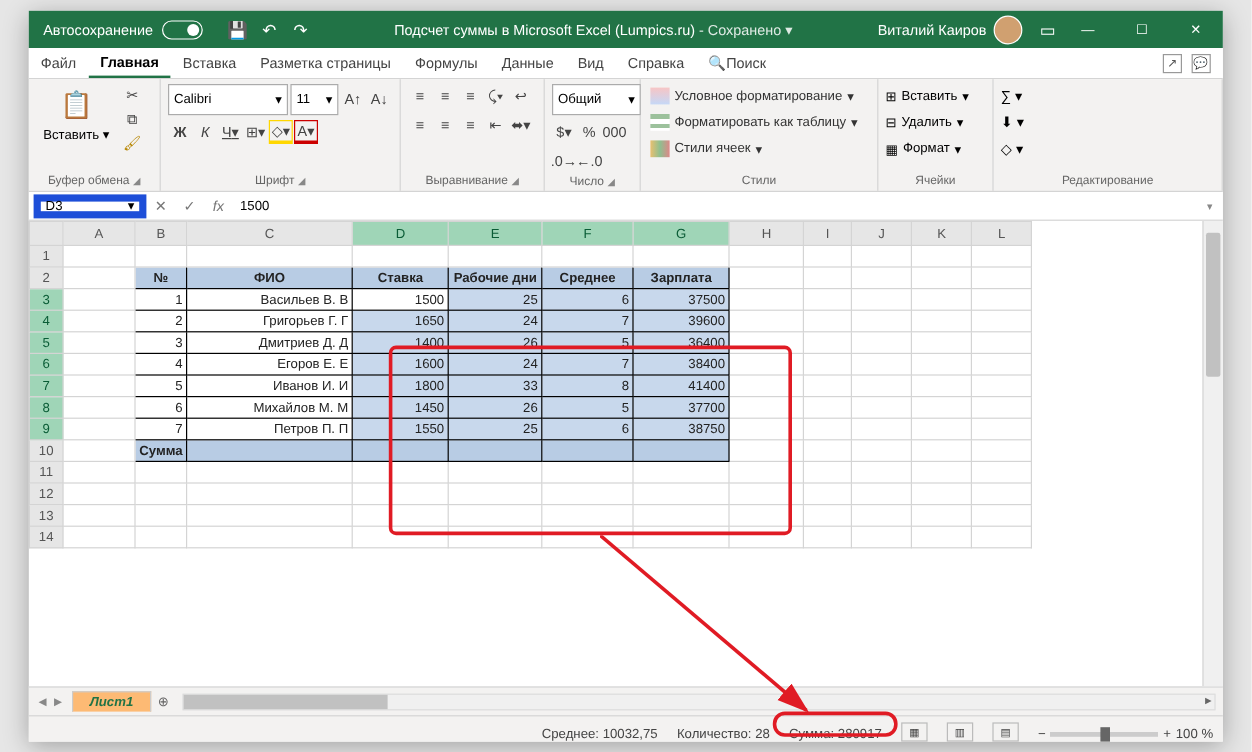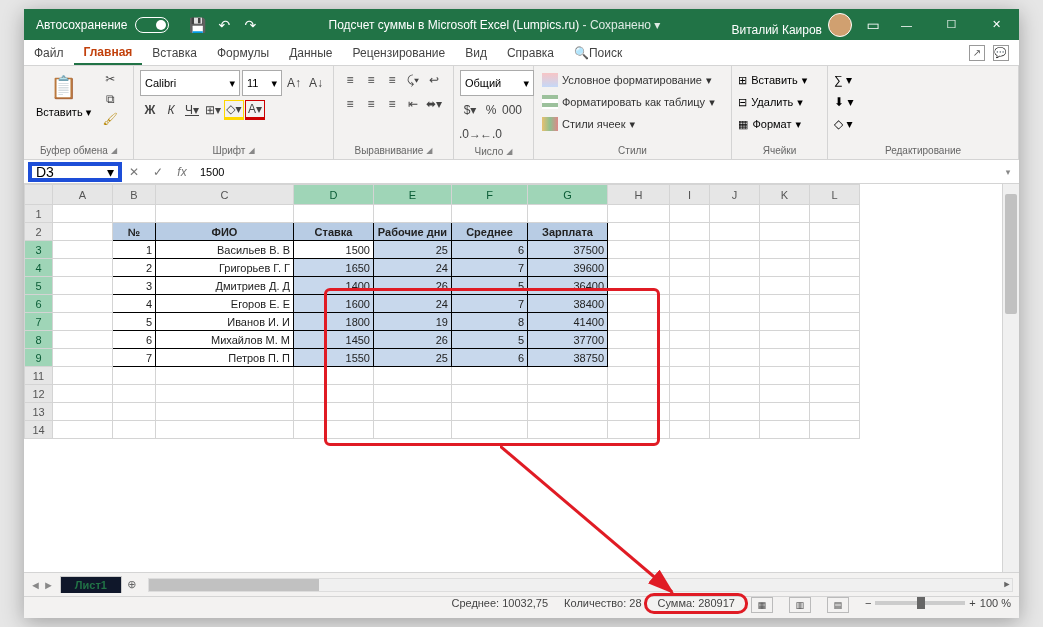--- a/index.html
+++ b/index.html
@@ -8,29 +8,29 @@
 
   
   .titlebar { height: 31px; background: #217346; color: #fff; display: flex; align-items: center; font-size: 12px; }
   .titlebar .autosave { display: flex; align-items: center; gap: 8px; padding: 0 12px; }
   .toggle { width: 34px; height: 16px; border: 1px solid #fff; border-radius: 8px; position: relative; }
   .toggle::after { content:""; width: 10px; height: 10px; background:#fff; border-radius:50%; position:absolute; top:2px; right:2px; }
   .tb-icons { display: flex; gap: 4px; padding: 0 6px; }
   .tb-ic { width: 22px; height: 22px; display: flex; align-items: center; justify-content: center; font-size: 14px; }
   .doc-title { flex: 1; text-align: center; font-size: 12px; }
   .saved { opacity: .85; }
-  .user { padding: 0 10px; display:flex; align-items:flex-end; gap:6px; }
+  .user { padding: 0 10px; display:flex; align-items:center; gap:6px; }
   .avatar { width: 24px; height: 24px; border-radius: 50%; background: #d0a070; border: 1px solid #fff; }
   .winbtns { display: flex; }
   .winbtn { width: 45px; height: 31px; display: flex; align-items: center; justify-content: center; font-size: 11px; }
 
   
   .tabs { height: 26px; background: #fff; border-bottom: 1px solid #d4d4d4; display: flex; align-items: center; font-size: 12px; color: #444; }
   .tab { padding: 0 10px; height: 100%; display: flex; align-items: center; cursor: pointer; }
-  .tab.active { color: #c2410c; border-bottom: 2px solid #217346; font-weight: 600; }
+  .tab.active { color: #000000; border-bottom: 2px solid #217346; font-weight: 600; }
   .tabs-right { margin-left: auto; display: flex; gap: 8px; padding: 0 10px; color:#555; }
   .sbox { width: 16px; height: 16px; border: 1px solid #999; display:flex; align-items:center; justify-content:center; font-size:10px; }
 
   
   .ribbon { height: 94px; background: #f3f2f1; border-bottom: 1px solid #d4d4d4; display: flex; }
   .group { border-right: 1px solid #d4d4d4; display: flex; flex-direction: column; padding: 4px 6px 0; }
   .gbody { flex:1; display:flex; gap:4px; align-items:flex-start;}
   .glabel { font-size: 10px; color: #666; text-align: left; padding: 2px 0 3px; display:flex; justify-content:center; align-items:center; gap:3px;}
   .corner { font-size:8px; color:#888; }
   .btn-col { display:flex; flex-direction:column; align-items:center; gap:2px; padding:2px 6px; }
@@ -48,21 +48,21 @@
   .red-bar{border-color:#c00;} .yellow-bar{border-color:#ffd700;}
   .styles-body{display:flex; flex-direction:column; gap:2px;}
   .style-item{display:flex; align-items:center; gap:4px; font-size:11px; color:#333; padding:0 2px; height:20px;}
   .style-sw{width:16px; height:14px;}
   .cells-body,.edit-body{display:flex;flex-direction:column;gap:2px;}
   .cell-item{display:flex;align-items:center;gap:4px;font-size:11px;height:20px;}
   .edit-body .cell-item{font-size:12px;}
 
   
   .fbar { height:24px; border-bottom:1px solid #d4d4d4; display:flex; align-items:center; background:#fff;}
-  .namebox{ width:94px; height:20px; border:4px solid #1d4ed8; margin-left:4px; display:flex; align-items:center; padding:0 4px; font-size:14px; justify-content:space-between;}
+  .namebox{ width:94px; height:20px; border:6px solid #1d4ed8; margin-left:4px; display:flex; align-items:center; padding:0 4px; font-size:11px; justify-content:space-between;}
   .fbar-ic{ width:24px; text-align:center; font-size:12px; color:#777;}
   .fbar-ic.fx{font-style:italic;}
   .formula-input{flex:1; font-size:11px; padding:0 6px;}
   .fbar-end{width:22px; text-align:center; color:#888; font-size:9px;}
 
   
   .sheet-area{ flex:1; position:relative; overflow:hidden; display:flex;}
   .grid-wrap{ flex:1; overflow:hidden; position:relative;}
   table.grid{border-collapse:collapse; font-size:11px; color:#222;}
   .grid th,.grid td{border:1px solid #d4d4d4; height:18px; padding:0 3px; background:#fff;}
@@ -84,29 +84,29 @@
 
   
   .red-sel{position:absolute; border:3px solid #e01b24; border-radius:6px; pointer-events:none;}
   .sel1{top:288px; left:324px; width:336px; height:158px;}
   .arrow-line{position:absolute; top:446px; left:500px; width:180px; height:152px; pointer-events:none;}
   .sel2{top:593px; left:644px; width:104px; height:21px; border-radius:10px;}
 
   
   .sheettabs{height:24px; background:#f3f2f1; border-top:1px solid #d4d4d4; display:flex; align-items:center; font-size:11px;}
   .st-nav{display:flex; gap:2px; padding:0 6px; color:#888;}
-  .st-tab{background:#0f172a; border:1px solid #ccc; border-bottom:none; padding:2px 14px; color:#217346; font-weight:600;}
+  .st-tab{background:#fdba74; border:1px solid #ccc; border-bottom:none; padding:2px 14px; color:#217346; font-weight:600;font-style:italic;}
   .st-add{width:20px; text-align:center; color:#666;}
   .hscroll{flex:1; margin:0 6px; height:14px; background:#f0f0f0; position:relative; border:1px solid #ddd;}
   .hthumb{position:absolute; left:0; top:0; bottom:0; width:170px; background:#c1c1c1;}
   .hscroll .arr{position:absolute; top:0; width:14px; text-align:center; font-size:9px; color:#666;}
   .arr-l{left:-2px;} .arr-r{right:-2px;}
 
   
-  .statusbar{height:22px; background:#f3f2f1; border-top:1px solid #d4d4d4; display:flex; align-items:flex-start; font-size:11px; color:#444; padding:0 8px; gap:16px;}
+  .statusbar{height:22px; background:#f3f2f1; border-top:1px solid #d4d4d4; display:flex; align-items:flex-end; font-size:11px; color:#444; padding:0 8px; gap:16px;}
   .statusbar .spacer{flex:1;}
   .viewbtn{width:22px; height:16px; border:1px solid #bbb; display:flex; align-items:center; justify-content:center; font-size:9px;}
   .zoom{display:flex; align-items:center; gap:4px;}
   .zoom-track{width:90px; height:4px; background:#ccc; position:relative;}
   .zoom-thumb{width:8px; height:12px; background:#666; position:absolute; left:42px; top:-4px;}
 </style>
 </head>
 <body>
 
 <div class="app">
@@ -134,23 +134,23 @@
       <div class="winbtn">—</div>
       <div class="winbtn">☐</div>
       <div class="winbtn">✕</div>
     </div>
   </div>
 
   <div class="tabs">
     <div class="tab">Файл</div>
     <div class="tab active">Главная</div>
     <div class="tab">Вставка</div>
+    <div class="tab">Разметка страницы</div>
     <div class="tab">Формулы</div>
     <div class="tab">Данные</div>
-    <div class="tab">Рецензирование</div>
     <div class="tab">Вид</div>
     <div class="tab">Справка</div>
     <div class="tab">🔍 <span>Поиск</span></div>
     <div class="tabs-right">
       <div class="sbox">↗</div>
       <div class="sbox">💬</div>
     </div>
   </div>
 
   <div class="ribbon">
@@ -408,21 +408,21 @@
               <td></td>
               <td></td>
               <td></td>
             </tr>
             <tr>
               <th class="sel">7</th>
               <td></td>
               <td class="dt">5</td>
               <td class="dt dt-name">Иванов И. И</td>
               <td class="dt sel-cell">1800</td>
-              <td class="dt sel-cell">19</td>
+              <td class="dt sel-cell">33</td>
               <td class="dt sel-cell">8</td>
               <td class="dt salary sel-cell">41400</td>
               <td></td>
               <td></td>
               <td></td>
               <td></td>
               <td></td>
             </tr>
             <tr>
               <th class="sel">8</th>
@@ -441,20 +441,35 @@
             </tr>
             <tr>
               <th class="sel">9</th>
               <td></td>
               <td class="dt">7</td>
               <td class="dt dt-name">Петров П. П</td>
               <td class="dt sel-cell">1550</td>
               <td class="dt sel-cell">25</td>
               <td class="dt sel-cell">6</td>
               <td class="dt salary sel-cell">38750</td>
+              <td></td>
+              <td></td>
+              <td></td>
+              <td></td>
+              <td></td>
+            </tr>
+            <tr>
+              <th>10</th>
+              <td></td>
+              <td class="hdr hdr-l">Сумма</td>
+              <td class="hdr"></td>
+              <td class="hdr"></td>
+              <td class="hdr"></td>
+              <td class="hdr"></td>
+              <td class="hdr"></td>
               <td></td>
               <td></td>
               <td></td>
               <td></td>
               <td></td>
             </tr>
             <tr>
               <th>11</th>
               <td></td>
               <td></td>

